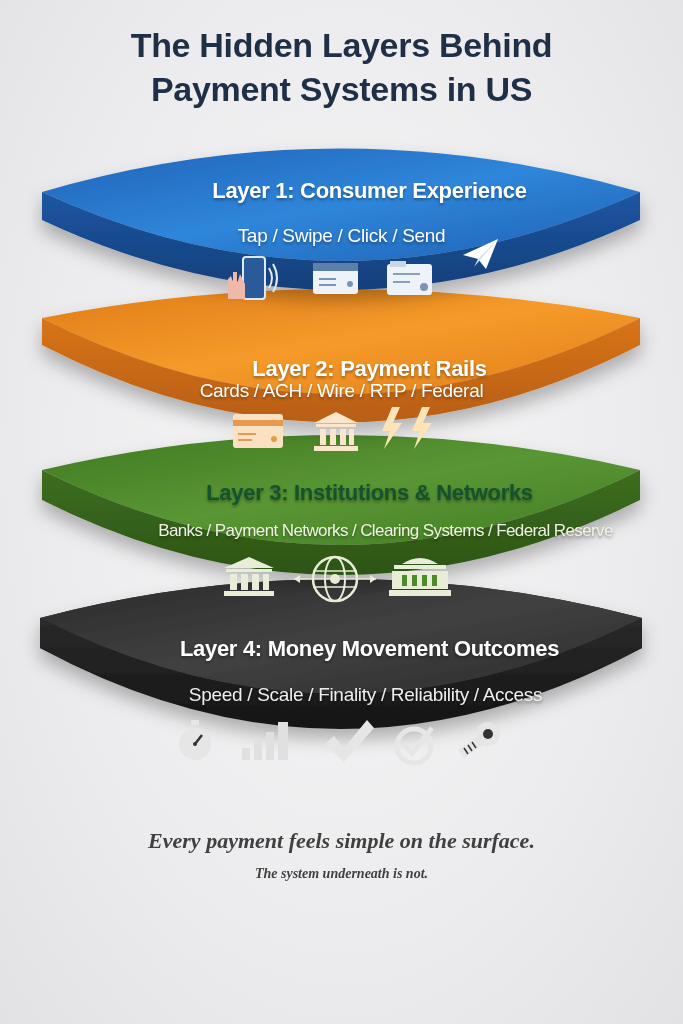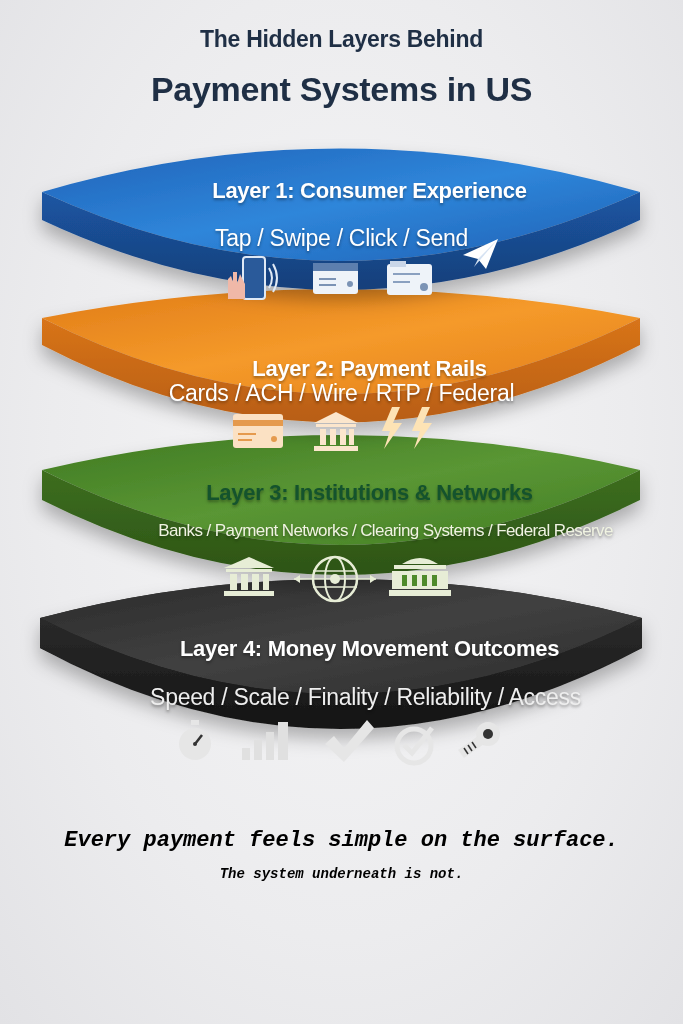--- a/index.html
+++ b/index.html
@@ -1,27 +1,27 @@
 <!DOCTYPE html>
 <html><head>
 <meta charset="utf-8">
 <style>
   html,body{margin:0;padding:0;}
   body{width:683px;height:1024px;overflow:hidden;background:radial-gradient(ellipse at 50% 45%,#f6f6f7 0%,#ececee 60%,#e2e2e5 100%);font-family:"Liberation Sans",sans-serif;position:relative;}
   .title{position:absolute;left:0;width:683px;text-align:center;color:#1f2f45;font-weight:bold;font-family:"Liberation Sans",sans-serif;}
-  .t1{top:26px;font-size:23px;letter-spacing:-0.3px;}
+  .t1{top:26px;font-size:34px;letter-spacing:-0.3px;}
   .t2{top:70px;font-size:34px;letter-spacing:-0.3px;}
   .t2 .light{font-weight:bold;}
   svg.layers{position:absolute;left:0;top:0;}
   .label{position:absolute;left:0;width:683px;text-align:center;color:#fff;font-family:"Liberation Sans",sans-serif;text-shadow:0 2px 3px rgba(0,0,0,0.35);}
   .lt{font-weight:bold;font-size:22px;letter-spacing:-0.3px;padding-left:28px;}
-  .ls{font-size:23px;letter-spacing:-0.3px;}
+  .ls{font-size:19px;letter-spacing:-0.3px;}
   .l3s{font-size:17px;letter-spacing:-0.6px;color:#f0f3e2;}
   .l3t{color:#14532d;}
-  .footer{position:absolute;left:0;width:683px;text-align:center;color:#000000;font-style:italic;font-weight:bold;font-family:Liberation Mono, monospace;}
+  .footer{position:absolute;left:0;width:683px;text-align:center;color:#404040;font-style:italic;font-weight:bold;font-family:Liberation Serif, serif;}
   .f1{top:828px;font-size:22px;}
   .f2{top:866px;font-size:14px;}
   .icon{position:absolute;}
 </style>
 </head>
 <body>
 
 <div class="title t1">The Hidden Layers Behind</div>
 <div class="title t2"><span>Payment Systems</span><span class="light"> in US</span></div>
 

